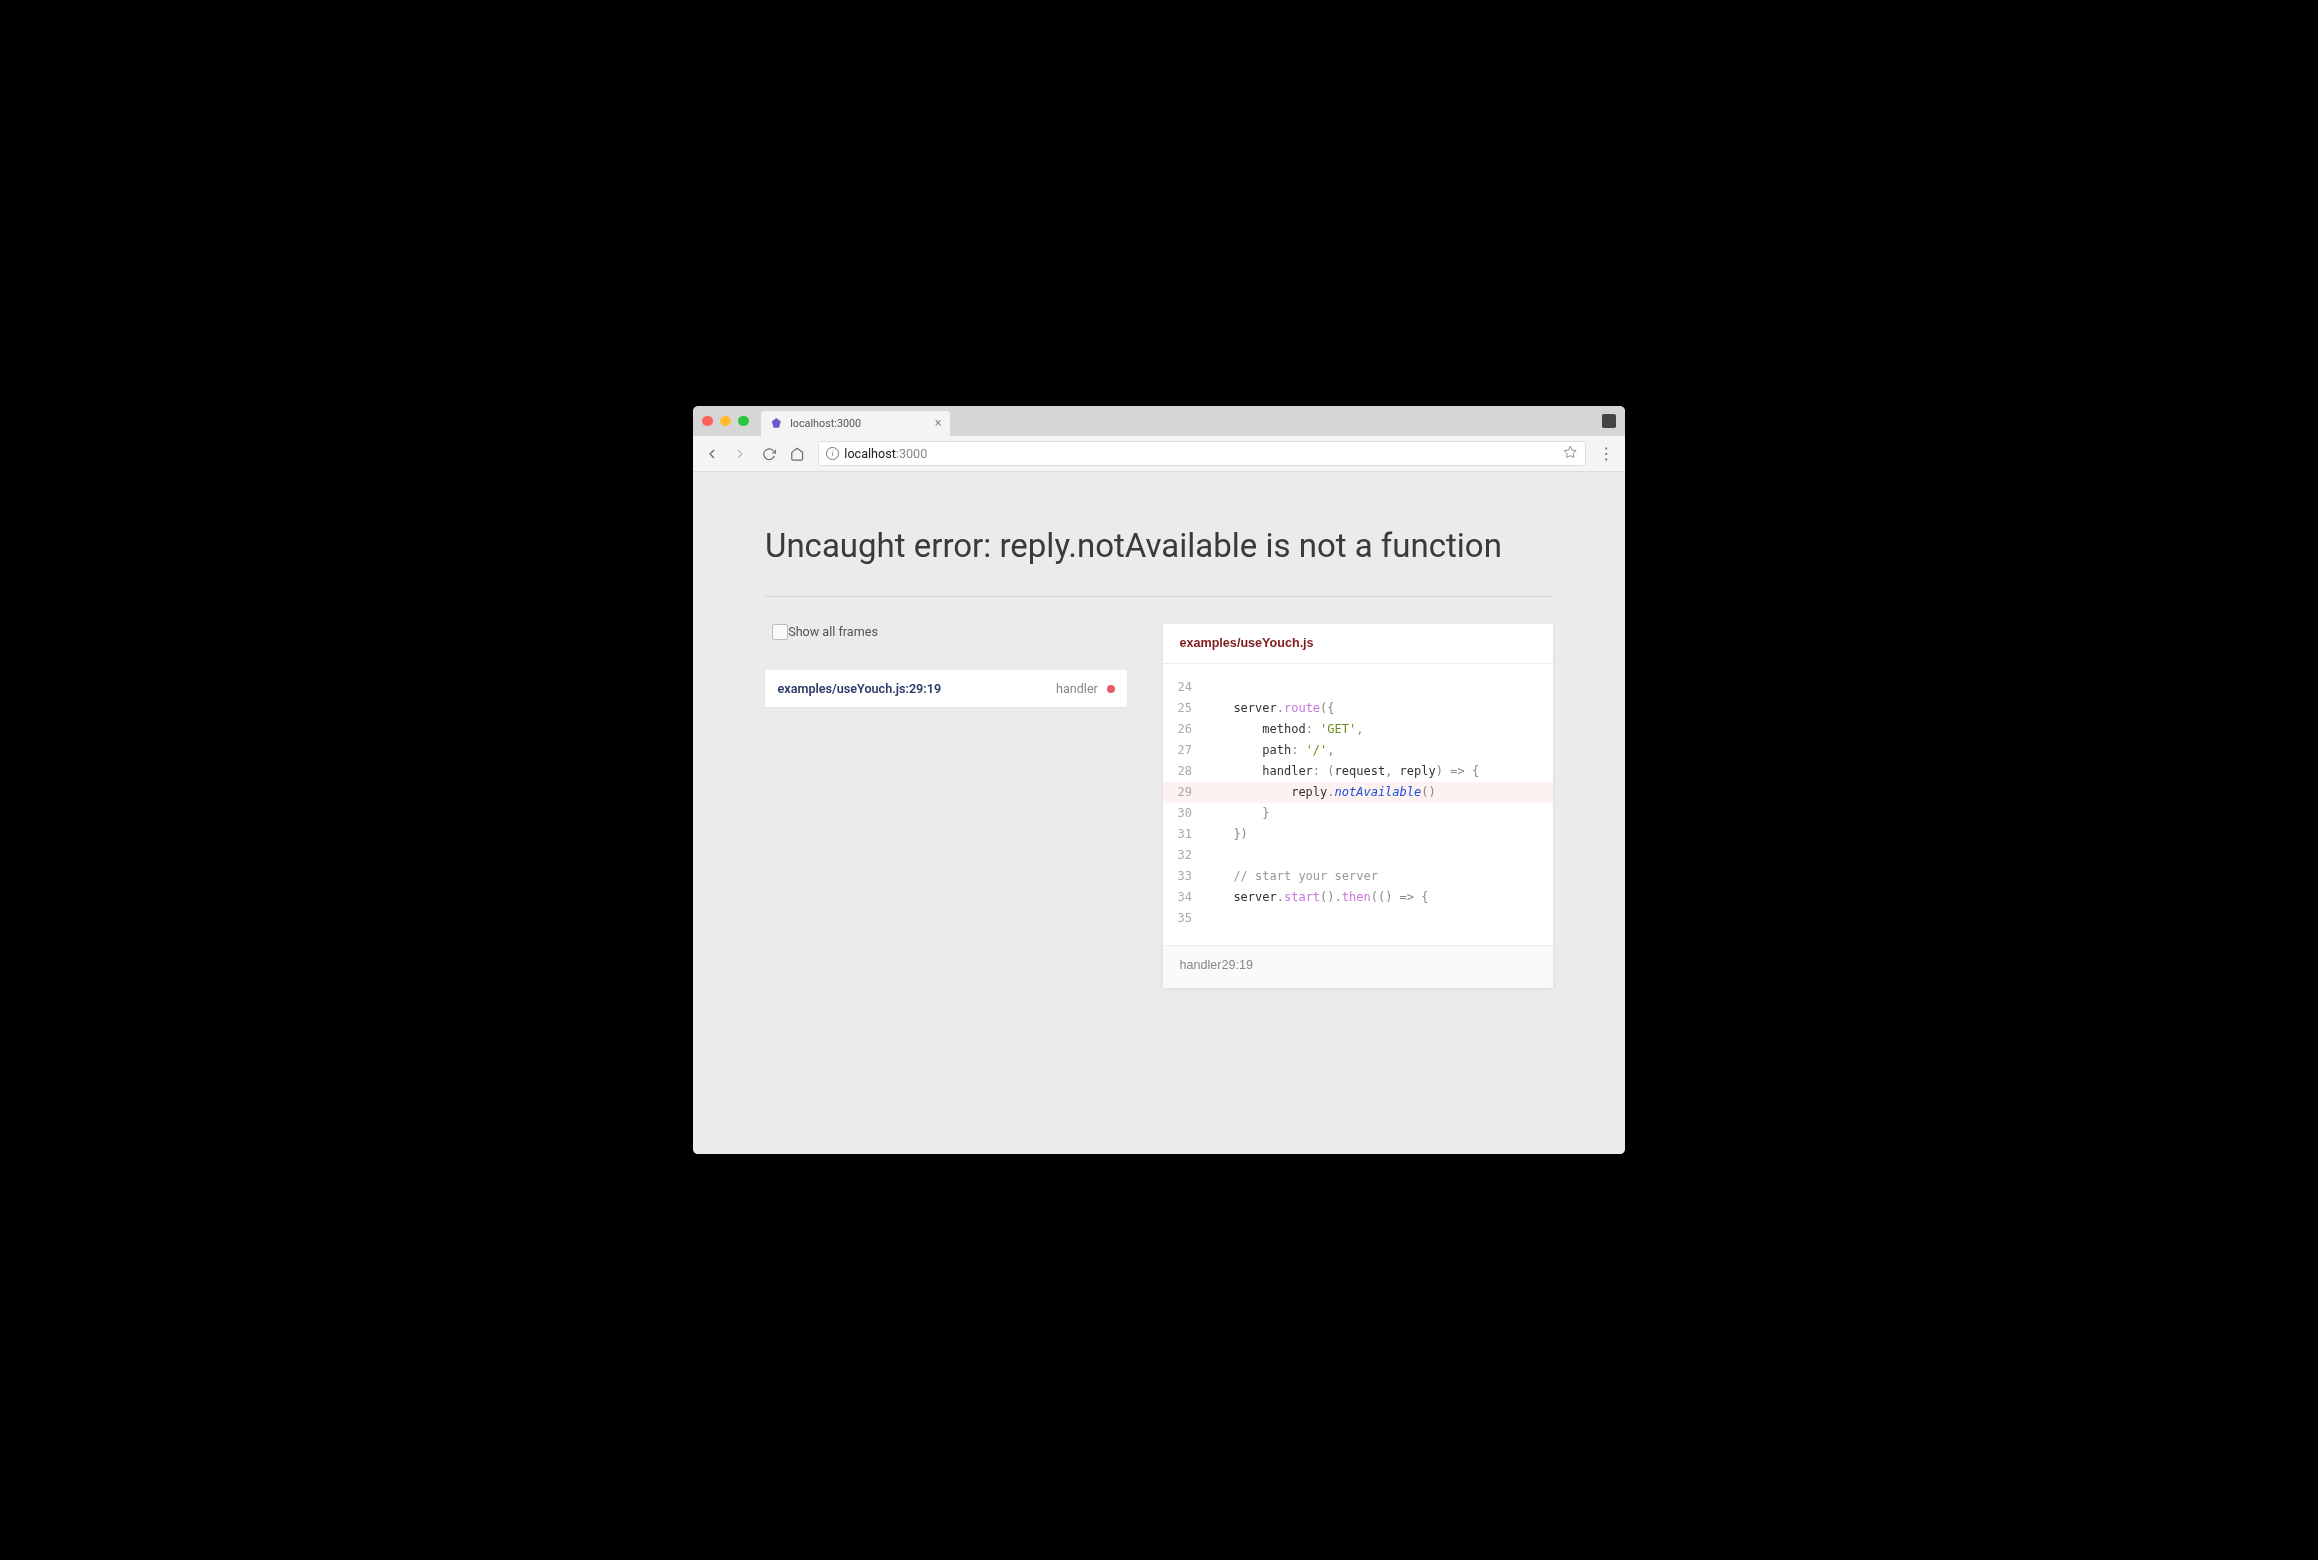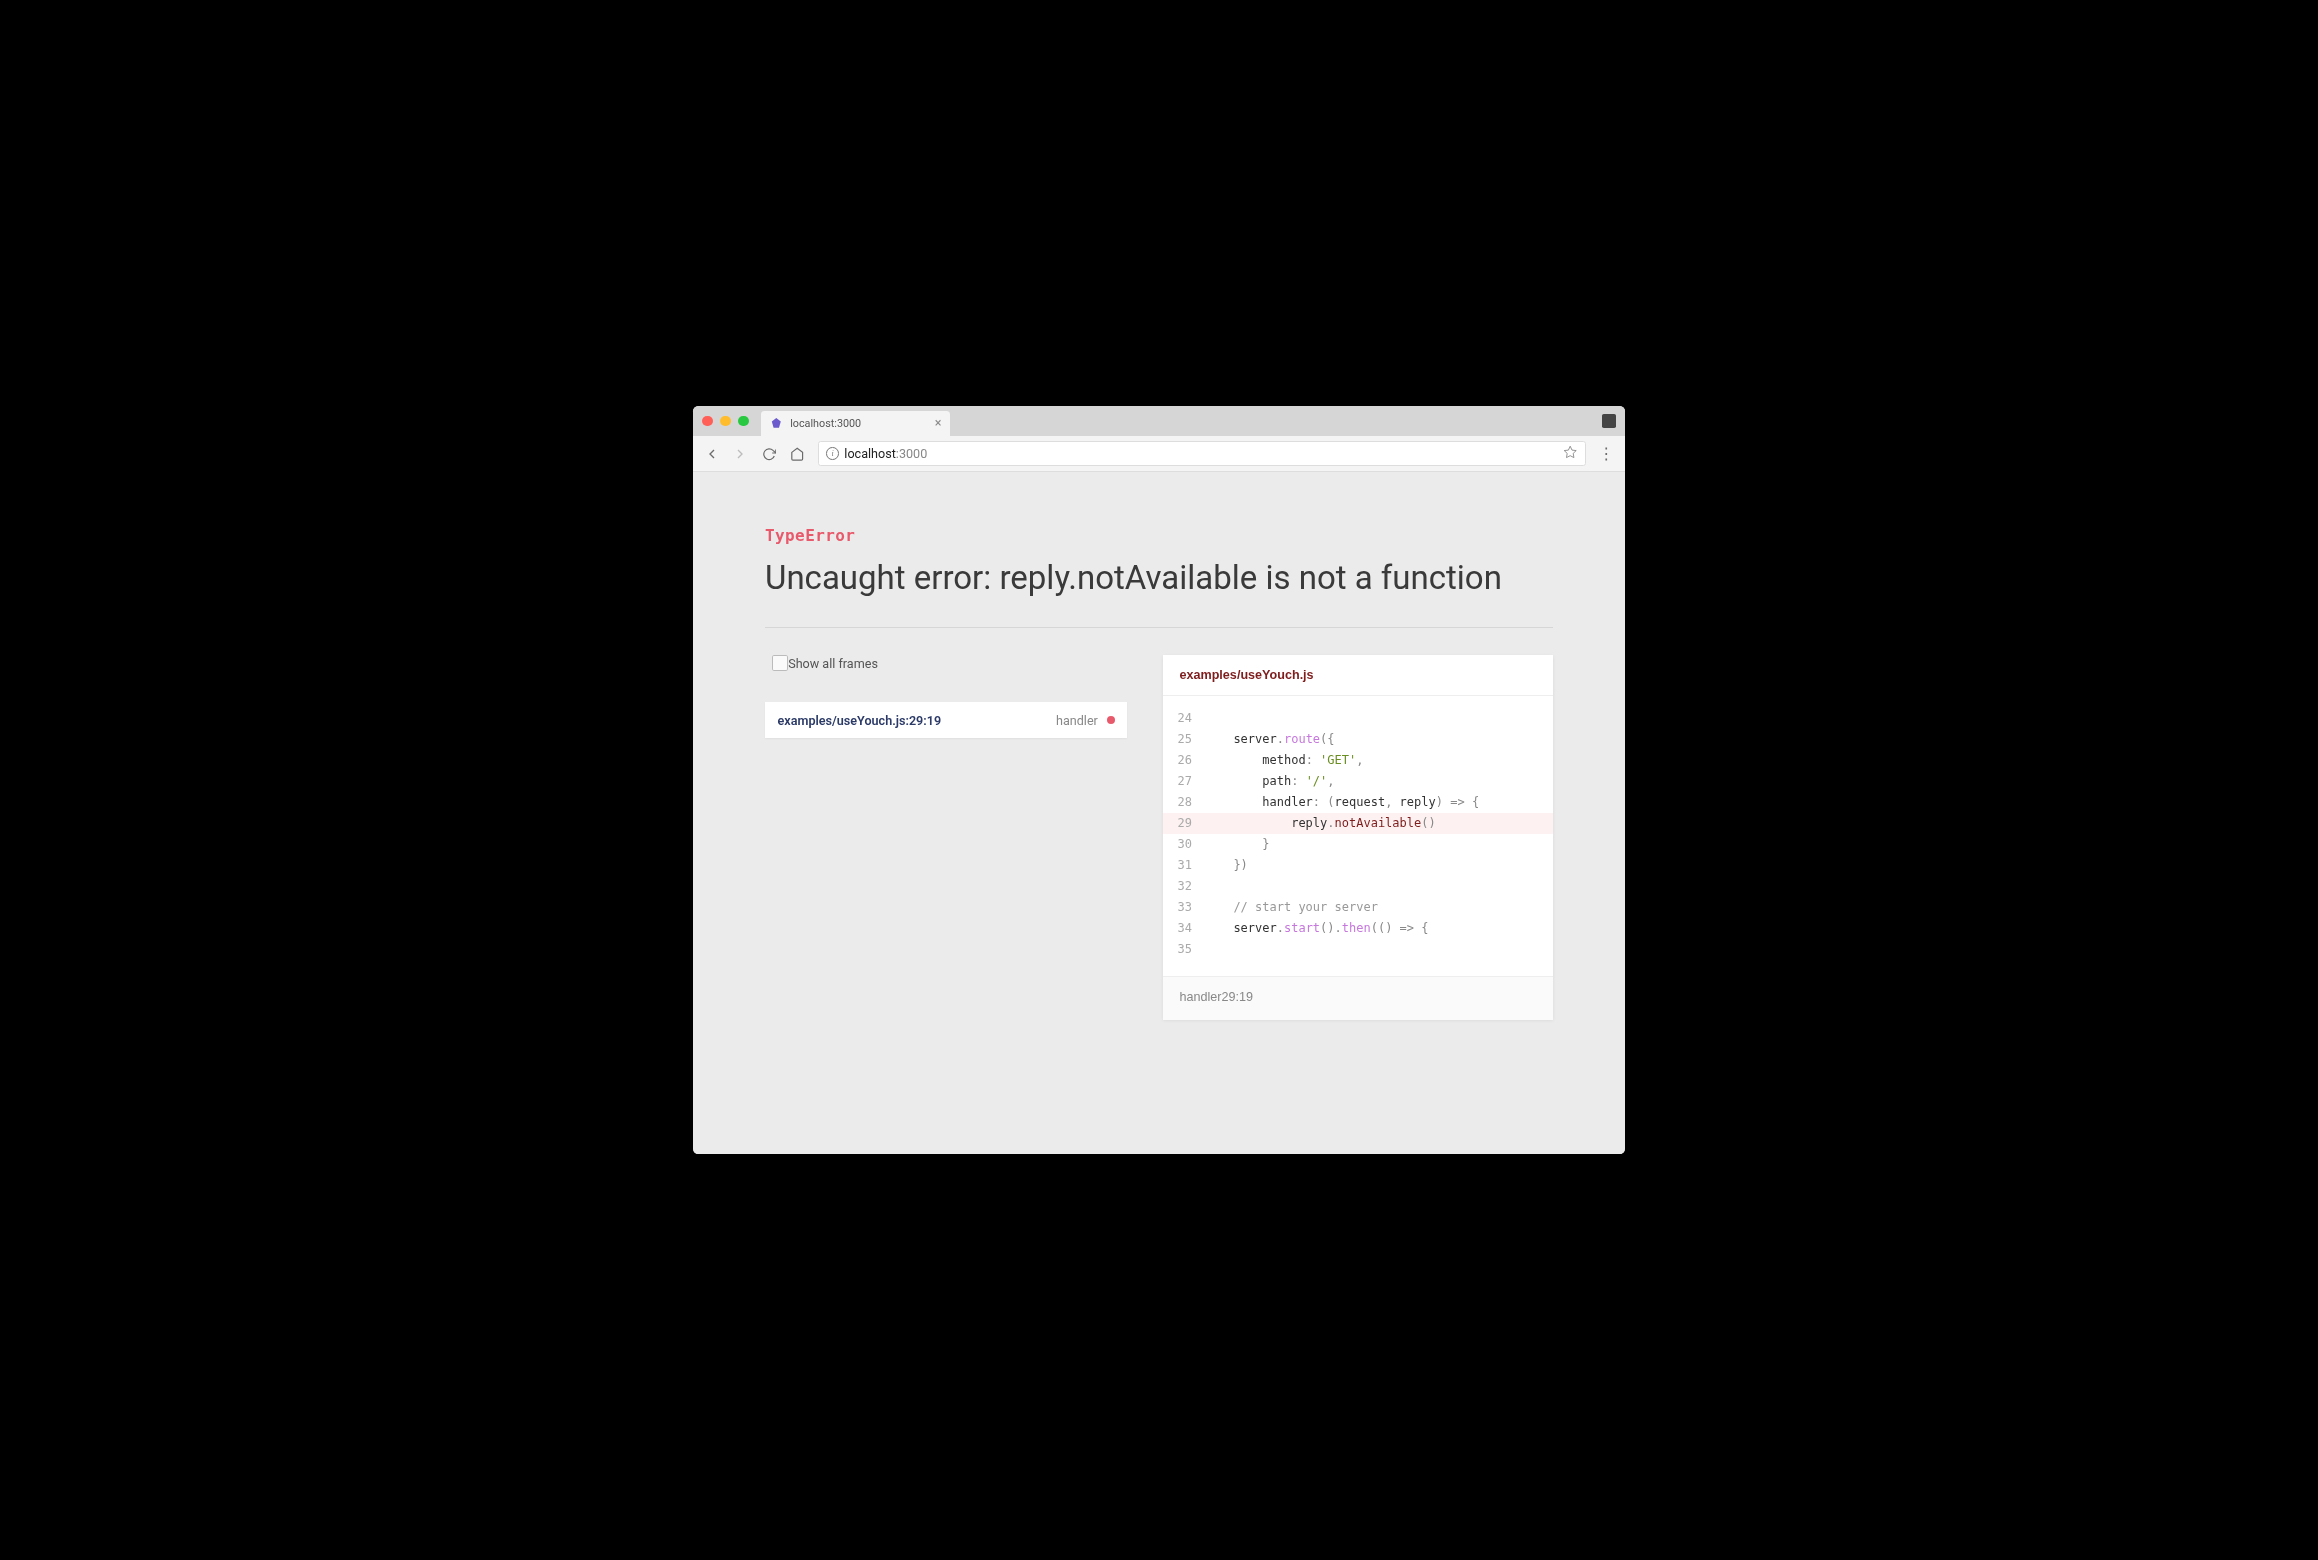--- a/index.html
+++ b/index.html
@@ -205,21 +205,21 @@
     font-family: -apple-system, sans-serif;
     font-size: 12.6px;
     background:#fafafa;
   }
   
   .tok-prop { color: #c678dd; }
   .tok-str  { color: #6b8e23; }
   .tok-punc { color: #888; }
   .tok-comment { color: #999; }
   .tok-id   { color: #333; }
-  .tok-err  { color: #7f1d1d; }
+  .tok-err  { color: #1d4ed8; font-style: italic; }
 </style>
 </head>
 <body>
 
 <div class="browser-window">
 
   <div class="tab-bar">
     <div class="traffic-lights">
       <div class="traffic-light tl-red"></div>
       <div class="traffic-light tl-yellow"></div>
@@ -265,21 +265,20 @@
       <span class="star-icon">
         <svg width="14.4" height="14.4" viewBox="0 0 24 24" fill="none" stroke="currentColor" stroke-width="1.5">
             <polygon points="12 2 15 8.5 22 9.3 17 14 18.2 21 12 17.8 5.8 21 7 14 2 9.3 9 8.5 12 2"></polygon>
           </svg>
       </span>
     </div>
     <span class="menu-dots">⋮</span>
   </div>
 
   <div class="page">
-    <div class="error-type">TypeError</div>
     <h1 class="error-title">Uncaught error: reply.notAvailable is not a function</h1>
     <hr class="divider">
 
     <div class="columns">
 
       <div class="left-col">
         <label class="show-frames">
           <span class="checkbox"></span>
           <span>Show all frames</span>
         </label>

